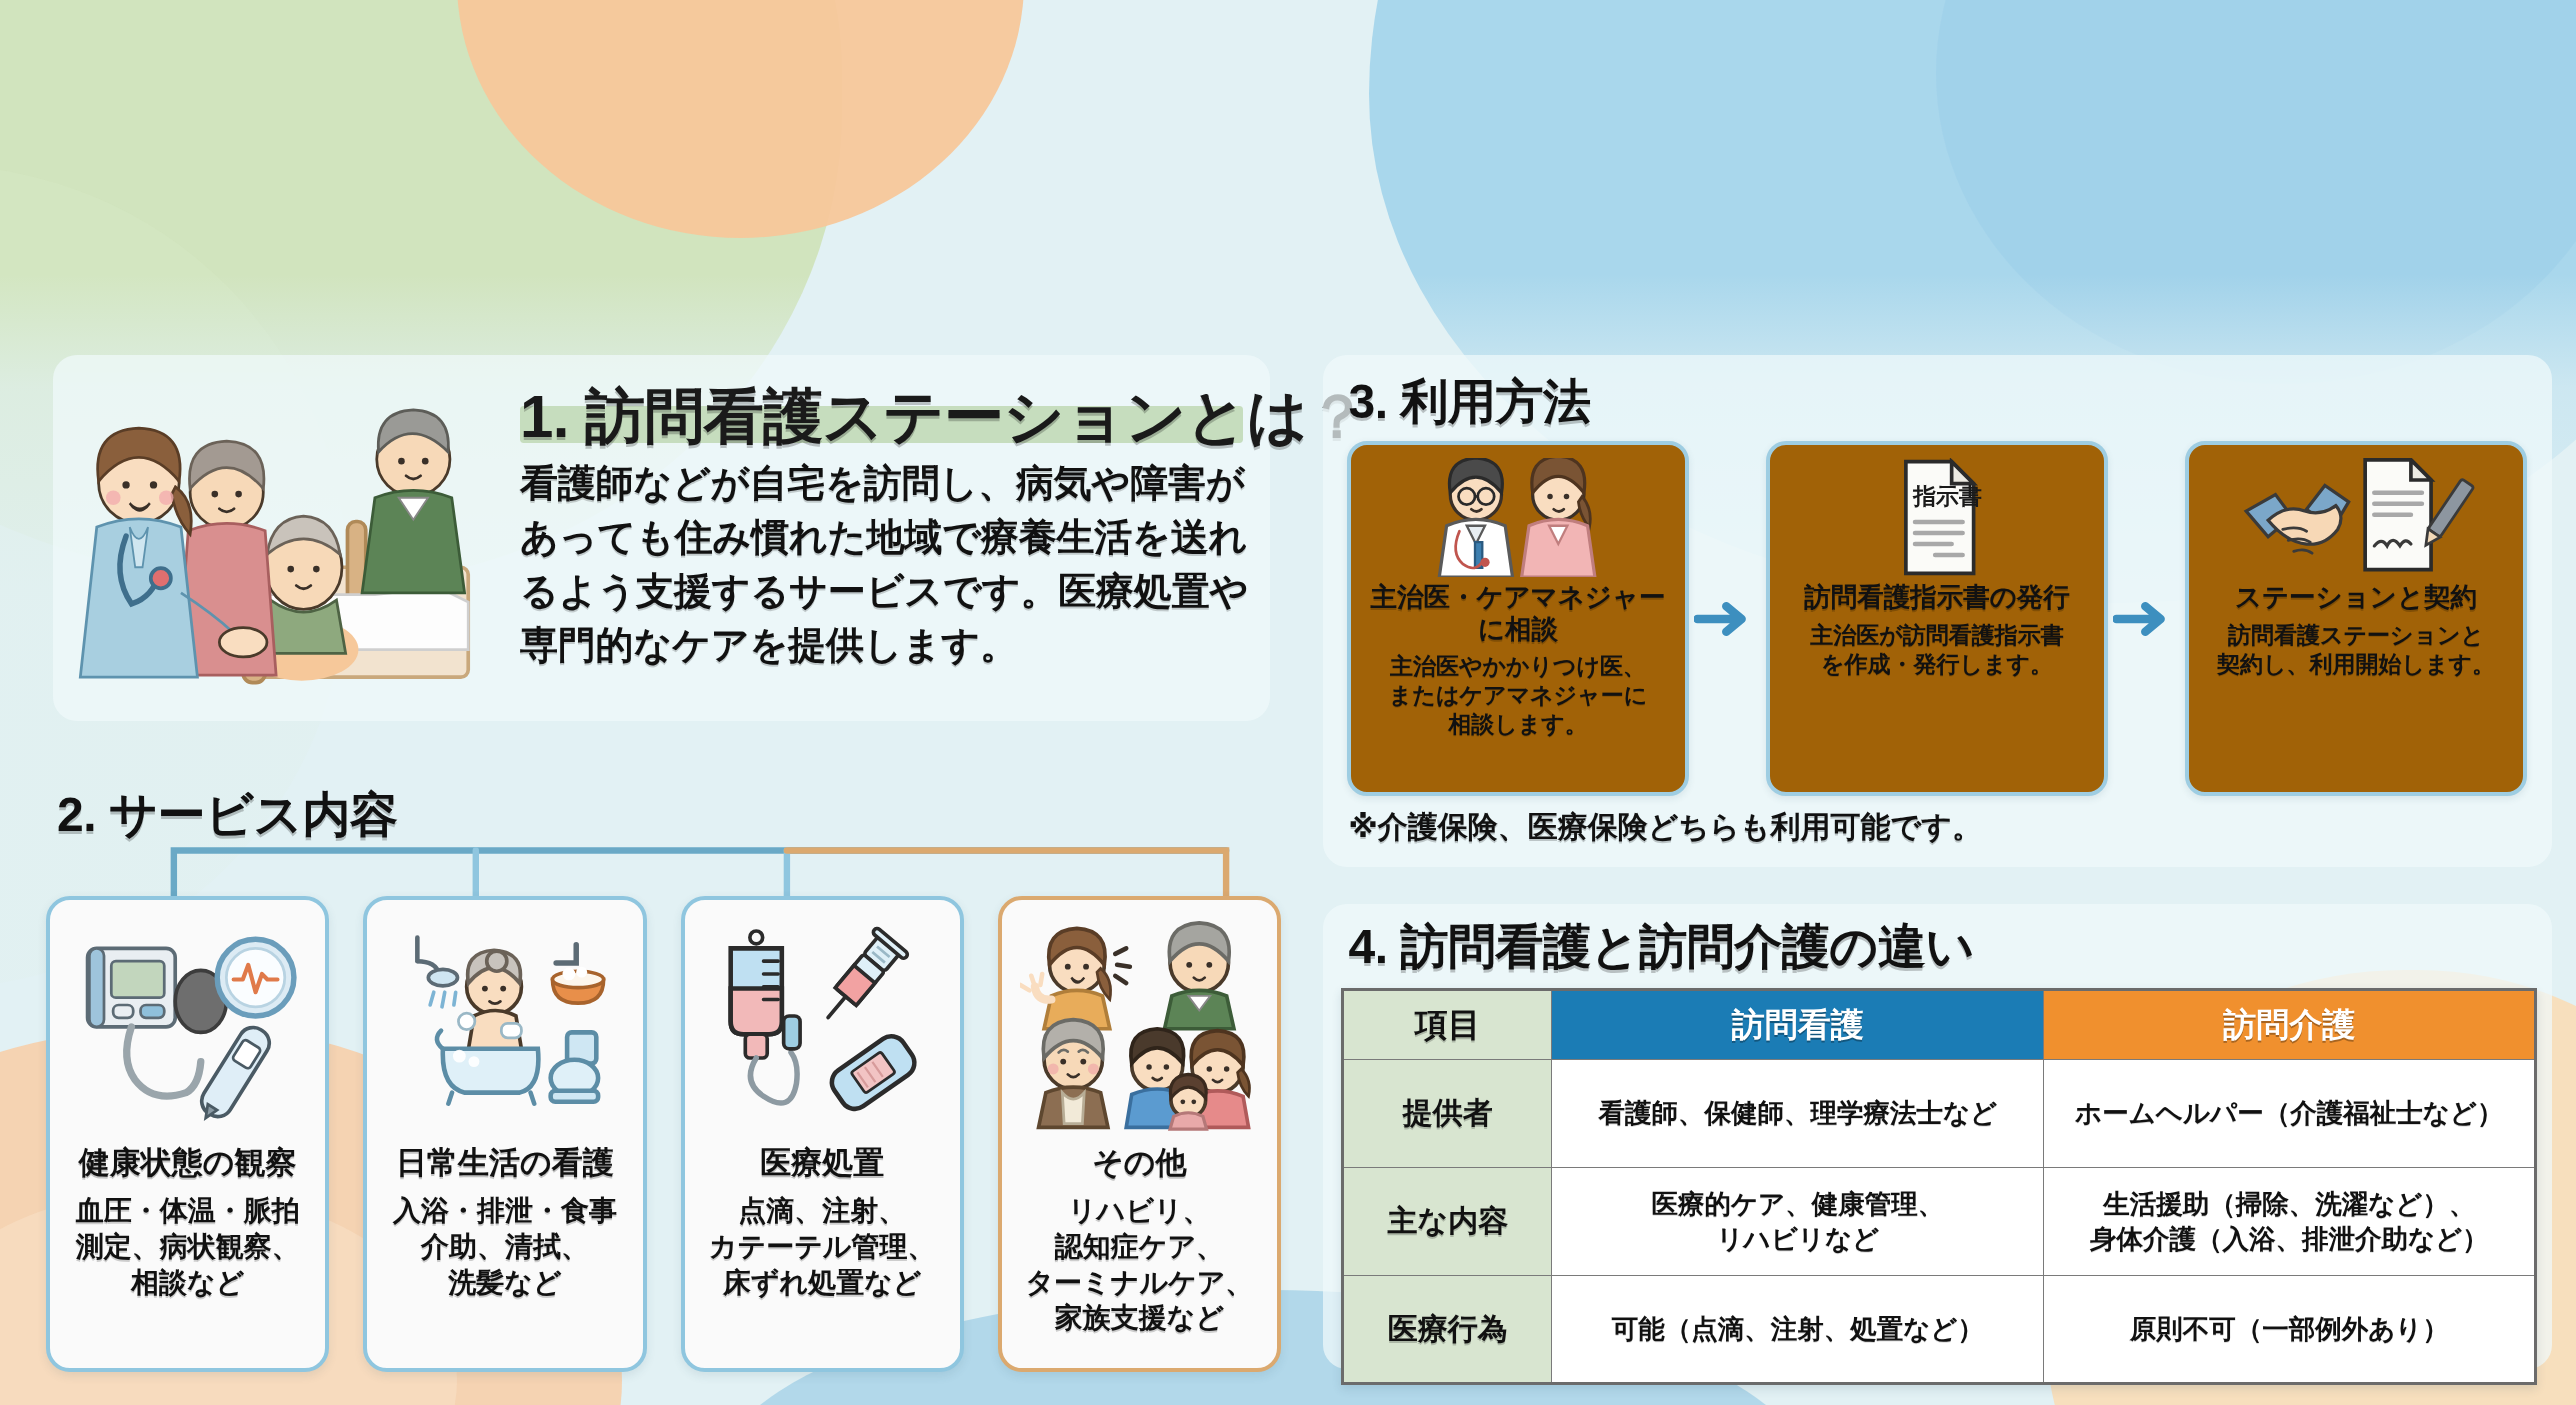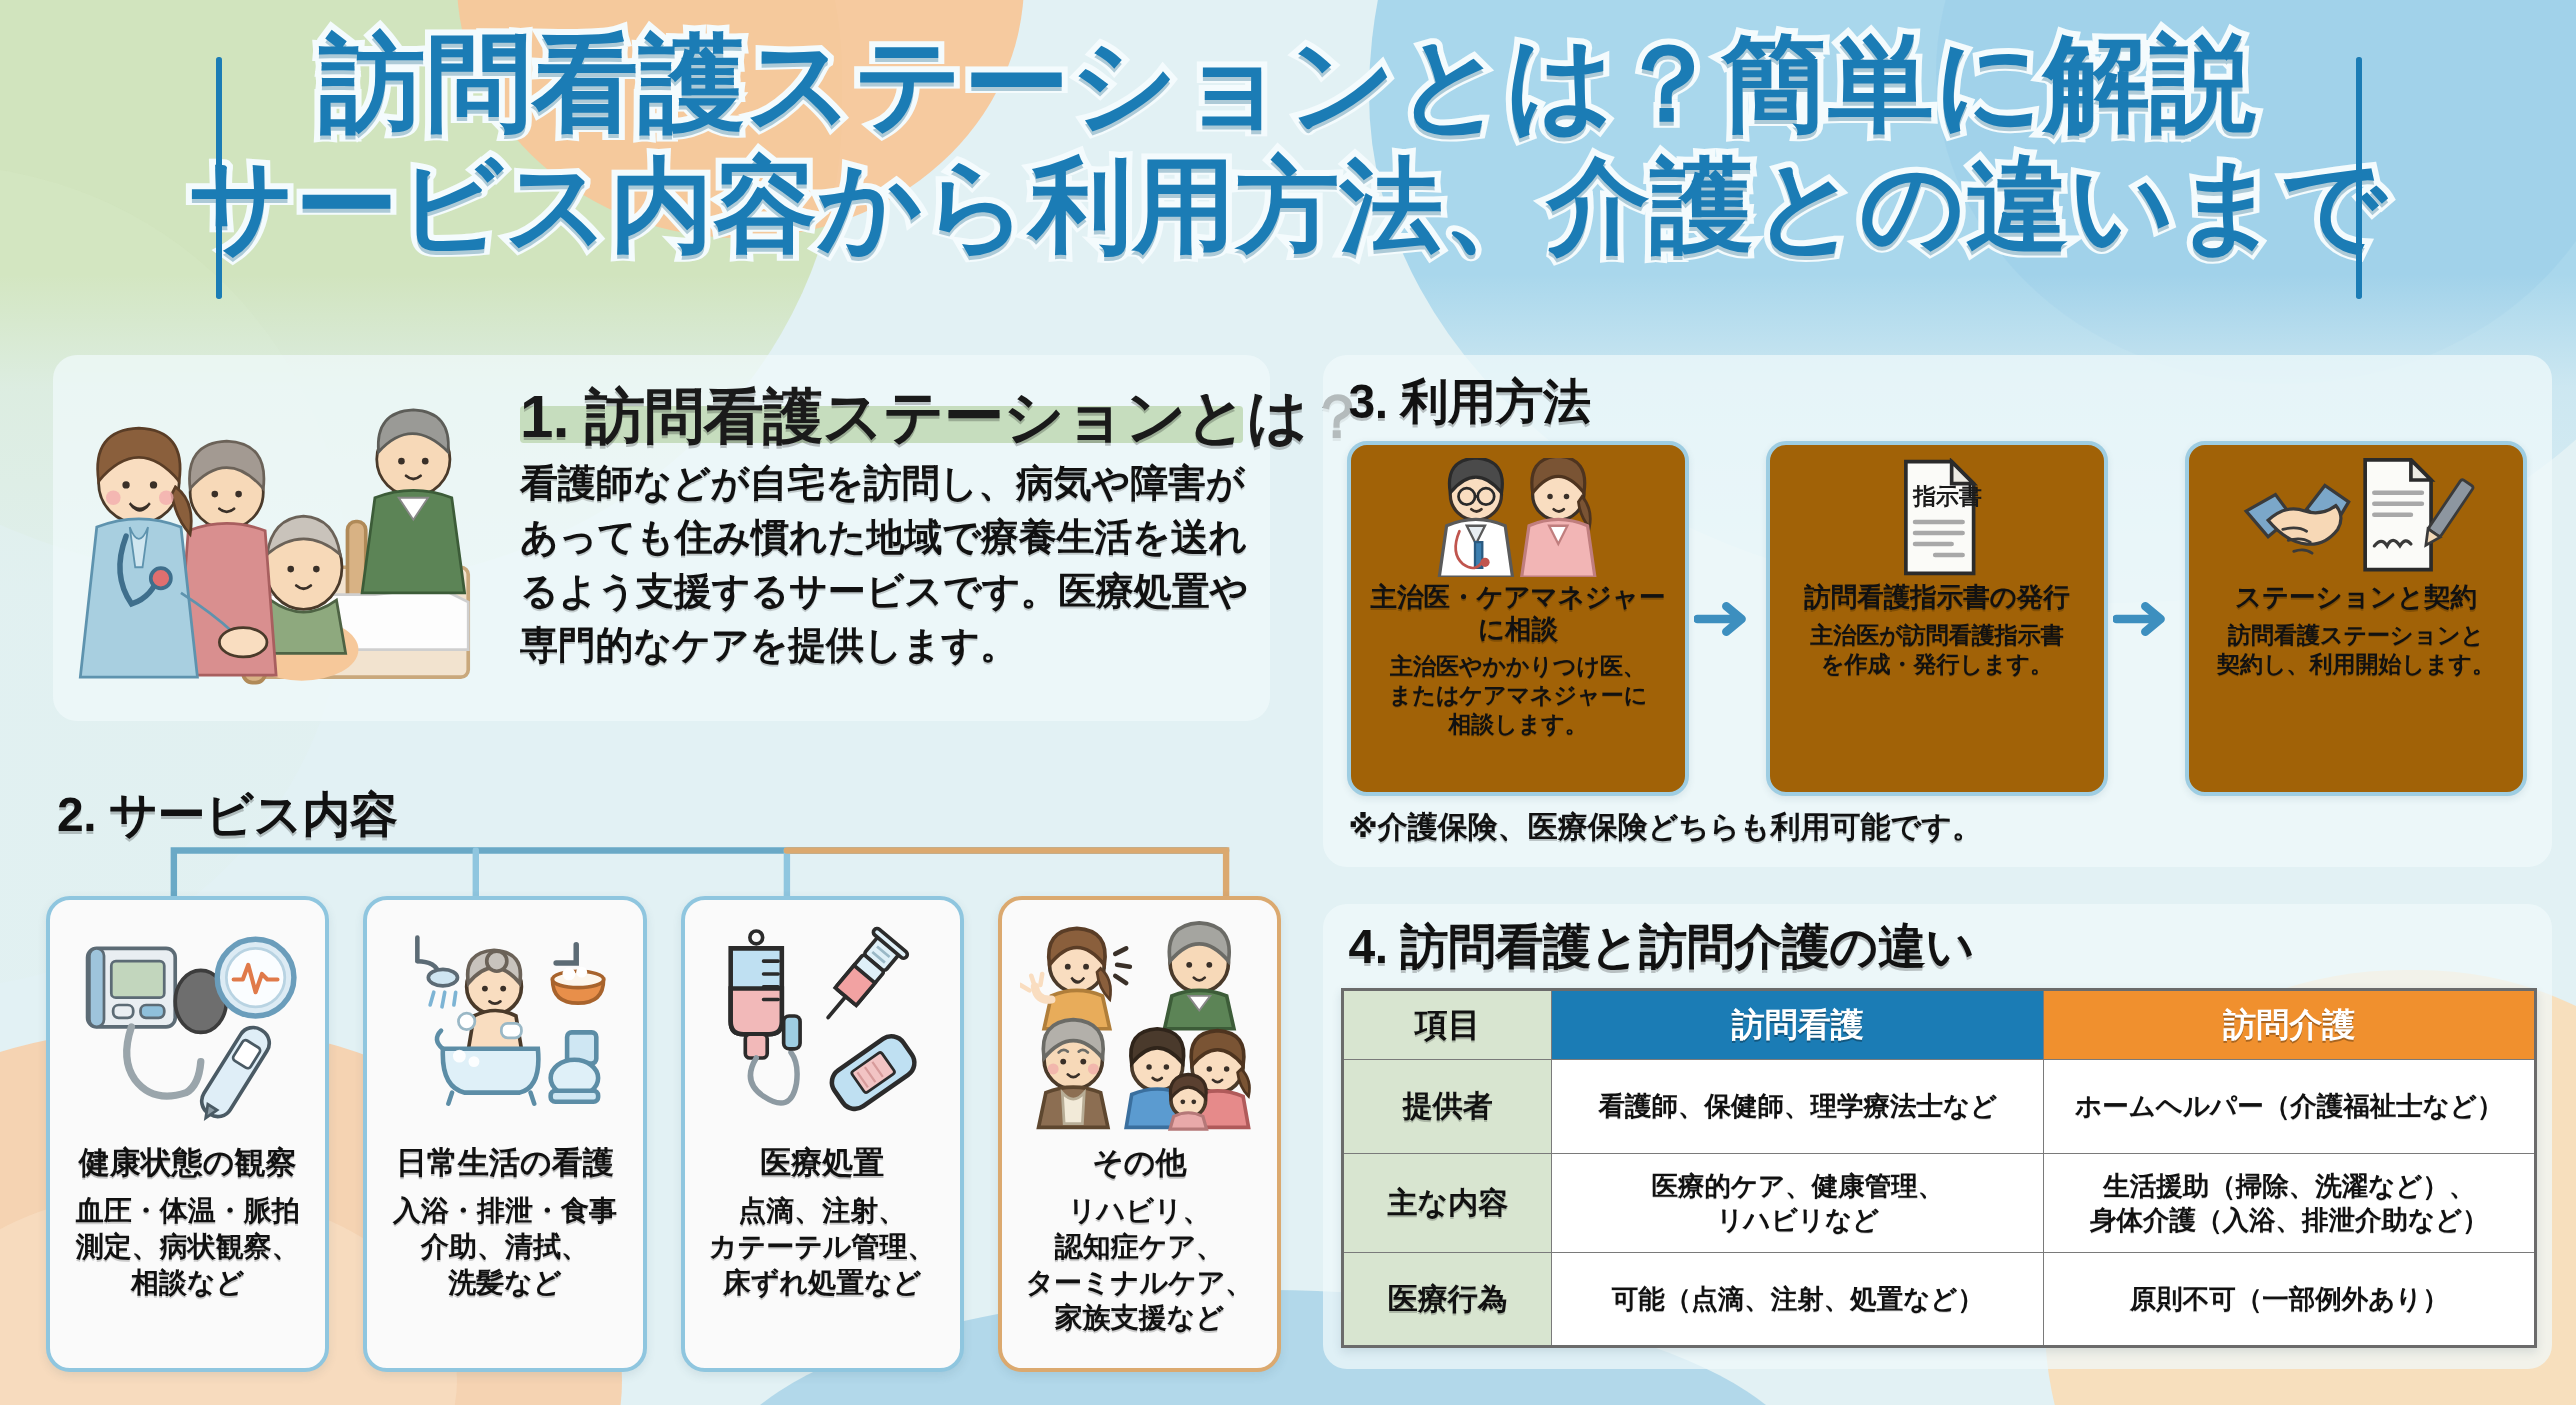--- a/index.html
+++ b/index.html
@@ -227,44 +227,38 @@
     background: #d8e5d0; color: #111;
     font-size: 30px; font-weight: 900;
     text-shadow: 0 1.8px 0 rgba(0,0,0,.2);
   }
   #cmp-table td.cell {
     background: #fff; color: #111;
     font-size: 26.5px; font-weight: 800; line-height: 1.3;
     padding: 14.6px 9.1px;
     text-shadow: 0 0.9px 0 rgba(0,0,0,.14);
   }
-  #cmp-table tbody tr { height: 94px; }
+  #cmp-table tbody tr { height: 108px; }
 </style>
 </head>
 <body>
 
 <div id="poster">
 
   <div class="blob blob-green-tl"></div>
   <div class="blob blob-green-tl2"></div>
   <div class="blob blob-orange-top"></div>
   <div class="blob blob-blue-tr"></div>
   <div class="blob blob-blue-tr2"></div>
   <div class="blob wash-mid"></div>
   <div class="blob blob-peach-bl"></div>
   <div class="blob blob-peach-bl2"></div>
   <div class="blob blob-peach-br"></div>
   <div class="blob blob-blue-bottom"></div>
 
-  <div class="title-wrap">
-    <div class="title-rule left"></div>
-    <div class="title-rule right"></div>
-    <div class="title-line l1">訪問看護ステーションとは？簡単に解説</div>
-    <div class="title-line l2">サービス内容から利用方法、介護との違いまで</div>
-  </div>
 
   <div class="panel" id="sec1">
     <div id="sec1-art">
       <svg viewBox="0 0 470 356" width="430" height="326">
 
         <rect x="196" y="210" width="236" height="120" rx="8" fill="#f2e3cf" stroke="#c9a87c" stroke-width="4"></rect>
         <rect x="186" y="176" width="24" height="160" rx="10" fill="#d8b284" stroke="#b08a58" stroke-width="4"></rect>
         <rect x="300" y="160" width="20" height="90" rx="9" fill="#d8b284" stroke="#b08a58" stroke-width="4"></rect>
         <path d="M196 240 L330 240 L400 232 L432 248 L432 300 L200 300 Z" fill="#fdfdfd" stroke="#cfcfcf" stroke-width="3"></path>
         <ellipse cx="250" cy="300" rx="62" ry="34" fill="#f6c89a"></ellipse>

